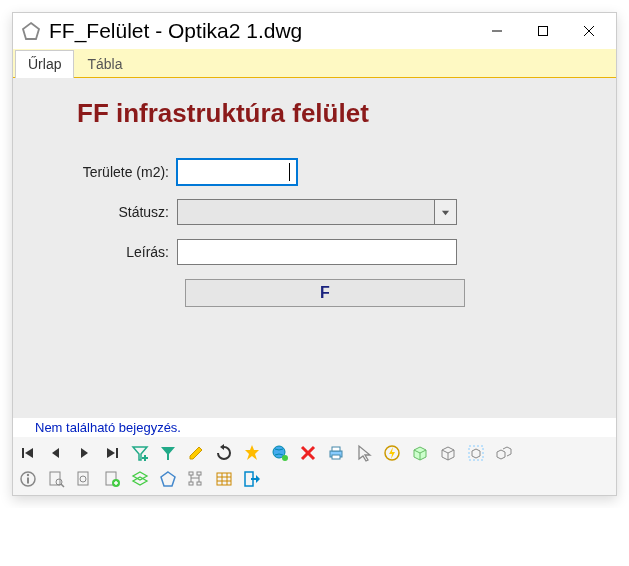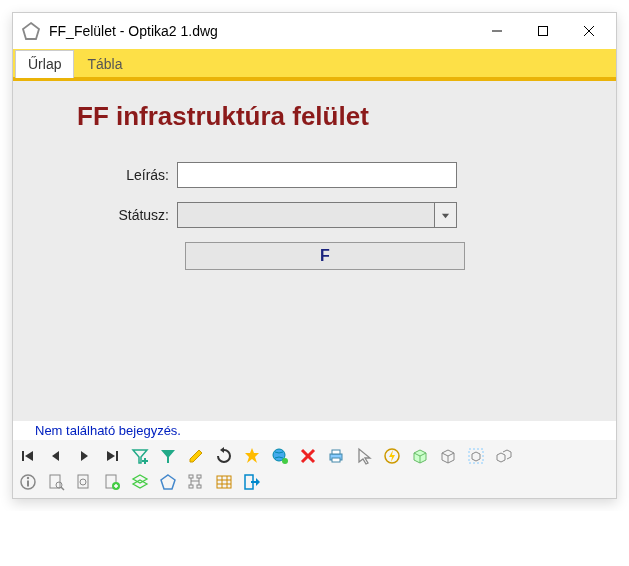--- a/index.html
+++ b/index.html
@@ -21,35 +21,35 @@
     height: 36px;
     padding: 0 4px 0 8px;
   }
   .titlebar .app-icon {
     width: 20px; height: 20px;
     margin-right: 8px;
     flex-shrink: 0;
   }
   .titlebar .title {
     flex: 1;
-    font-size: 14px;
+    font-size: 21px;
     color: #000;
   }
   .win-btns { display: flex; }
   .win-btn {
     width: 46px; height: 30px;
     display: flex; align-items: center; justify-content: center;
     color: #000;
   }
   .win-btn svg { width: 12px; height: 12px; stroke: #000; stroke-width: 1; fill: none; }
   .tabbar {
     display: flex;
     padding: 0 2px;
-    border-bottom: 4px solid #eab308;
-    background: #fde047;
+    border-bottom: 1px solid #eab308;
+    background: #fef9c3;
   }
   .tab {
     padding: 5px 12px 6px;
     font-size: 14px;
     color: #333;
     border: 1px solid transparent;
     border-bottom: none;
     position: relative;
     top: 1px;
   }
@@ -186,40 +186,47 @@
   </div>
 
   <div class="tabbar">
     <div class="tab active">Űrlap</div>
     <div class="tab">Tábla</div>
   </div>
 
   <div class="form-area">
     <div class="form-title">FF infrastruktúra felület</div>
 
-
     <div class="form-row">
-      <div class="form-label">Leírás:</div>
-      <div class="textfield wide" style="background:#fff">
+      <div class="form-label">Területe (m2):</div>
+      <div class="textfield area focused">
         <span></span>
+        <span class="caret"></span>
       </div>
     </div>
 
     <div class="form-row">
       <div class="form-label">Státusz:</div>
       <div class="combo wide">
         <div class="sel"></div>
         <div class="dd">
           <svg viewBox="0 0 10 10">
               <polygon points="1,3 9,3 5,8"></polygon>
             </svg>
         </div>
       </div>
     </div>
 
+    <div class="form-row">
+      <div class="form-label">Leírás:</div>
+      <div class="textfield wide" style="background:#fff">
+        <span></span>
+      </div>
+    </div>
+
     <div class="f-btn">
       <span>F</span>
     </div>
 
   </div>
 
   <div class="status-line">Nem található bejegyzés.</div>
 
   <div class="toolbar">
     <div class="tool-row">

